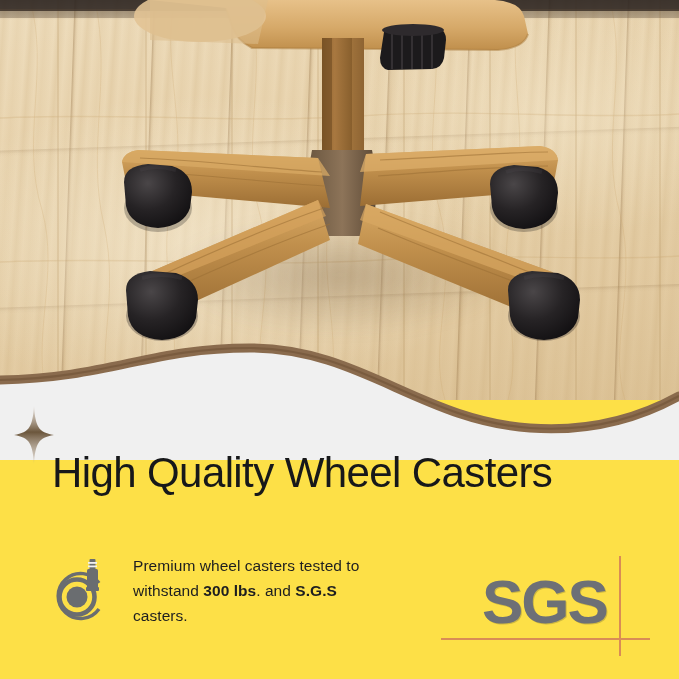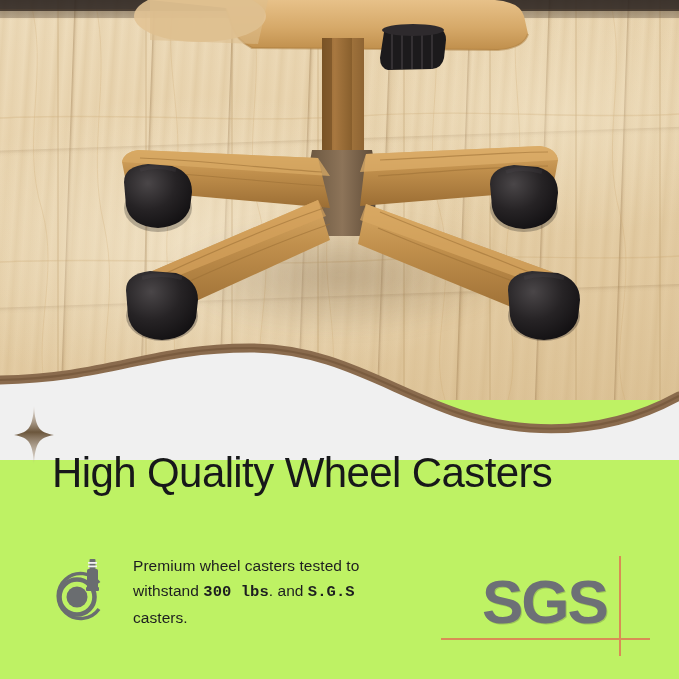--- a/index.html
+++ b/index.html
@@ -2,21 +2,21 @@
 <html><head>
 <meta charset="utf-8">
 <style>
   html,body{margin:0;padding:0;}
   body{
     width:679px;height:679px;overflow:hidden;
     background:#f0f0f0;
     font-family:"Liberation Sans", sans-serif;
     -webkit-font-smoothing:antialiased;
   }
-  #stage{position:relative;width:679px;height:679px;overflow:hidden;background:#bef264;}
+  #stage{position:relative;width:679px;height:679px;overflow:hidden;background:#fde047;}
 
   
   .photo{position:absolute;left:0;top:0;width:679px;height:400px;overflow:hidden;}
   .floor{
     position:absolute;left:0;top:0;width:679px;height:400px;
     background:
       linear-gradient(180deg, rgba(0,0,0,.30) 0px, rgba(0,0,0,.18) 9px, rgba(0,0,0,0) 20px),
       repeating-linear-gradient(92deg,
         rgba(150,115,70,.00) 0px,
         rgba(150,115,70,.00) 74px,
@@ -62,21 +62,21 @@
     position:absolute;left:52px;top:450px;width:600px;
     font-size:42px;font-weight:400;letter-spacing:-.6px;
     color:#17181a;line-height:1.1;white-space:nowrap;
   }
   .caster-icon{position:absolute;left:50px;top:553px;width:62px;height:72px;}
   .body-copy{
     position:absolute;left:133px;top:553px;width:250px;
     font-size:15.5px;line-height:25px;color:#1d1e20;font-weight:400;
     letter-spacing:.05px;
   }
-  .body-copy b{font-weight:700;font-family:Liberation Mono, monospace;}
+  .body-copy b{font-weight:700;}
 
   
   .sgs{position:absolute;left:436px;top:548px;width:230px;height:115px;}
   .sgs-text{
     position:absolute;left:46px;top:6px;
     font-family:"Liberation Sans", sans-serif;
     font-size:62px;font-weight:700;letter-spacing:-2px;
     color:#6d7076;line-height:96px;
     text-shadow:1px 1px 0 rgba(40,42,46,.22);
   }

